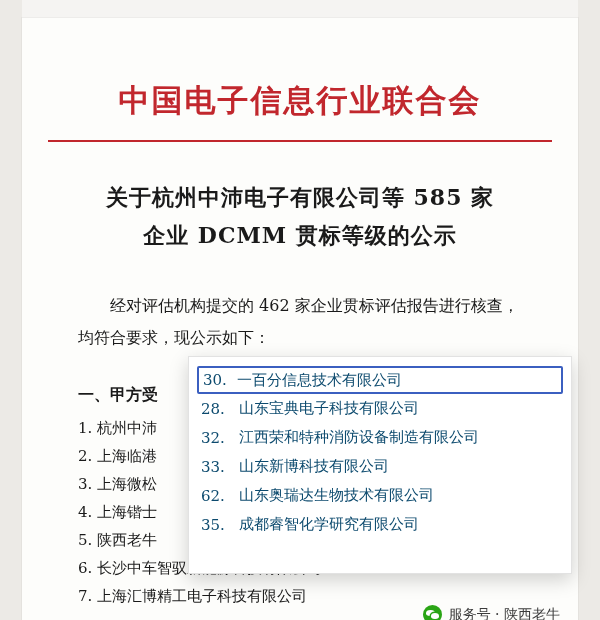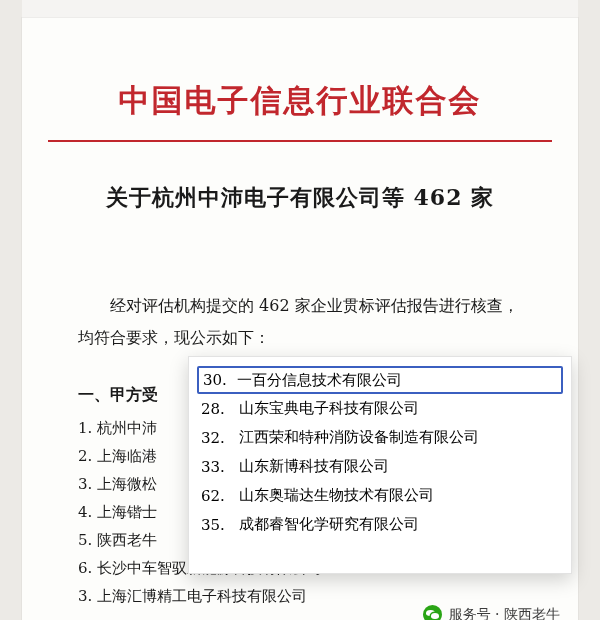--- a/index.html
+++ b/index.html
@@ -110,21 +110,21 @@
     border: 1px solid #e2e2e2;
     box-shadow: 0 6px 18px rgba(0,0,0,0.18);
   }
   .overlay-row {
     display: flex;
     align-items: center;
     height: 29px;
     padding: 0 12px;
     font-family: "DejaVu Serif", "Liberation Serif", serif;
     font-size: 15px;
-    color: #000000;
+    color: #0c4a6e;
     white-space: nowrap;
   }
   .overlay-row:first-child {
     margin-top: 9px;
   }
   .overlay-row .num {
     width: 38px;
     flex: 0 0 38px;
   }
   .overlay-row .name {
@@ -209,35 +209,36 @@
   <div class="left-edge"></div>
   <div class="right-edge"></div>
 
   <div class="paper">
 
     <div class="org-title">中国电子信息行业联合会</div>
 
     <div class="rule"></div>
 
     <div class="doc-title">
-      <div>关于杭州中沛电子有限公司等 462 家</div>
+      <div>关于杭州中沛电子有限公司等 585 家</div>
+      <div>企业 DCMM 贯标等级的公示</div>
     </div>
 
     <div class="body-para">经对评估机构提交的 462 家企业贯标评估报告进行核查，均符合要求，现公示如下：</div>
 
     <div class="section-heading">一、甲方受</div>
 
     <div class="list">
       <div class="list-item">1.  杭州中沛</div>
       <div class="list-item">2.  上海临港</div>
       <div class="list-item">3.  上海微松</div>
       <div class="list-item">4.  上海锴士</div>
       <div class="list-item">5.  陕西老牛</div>
       <div class="list-item">6.  长沙中车智驭新能源科技有限公司</div>
-      <div class="list-item">3.  上海汇博精工电子科技有限公司</div>
+      <div class="list-item">7.  上海汇博精工电子科技有限公司</div>
     </div>
 
     <div class="overlay">
       <div class="overlay-row selected">
         <span class="num">30.</span>
         <span class="name">一百分信息技术有限公司</span>
       </div>
       <div class="overlay-row">
         <span class="num">28.</span>
         <span class="name">山东宝典电子科技有限公司</span>

